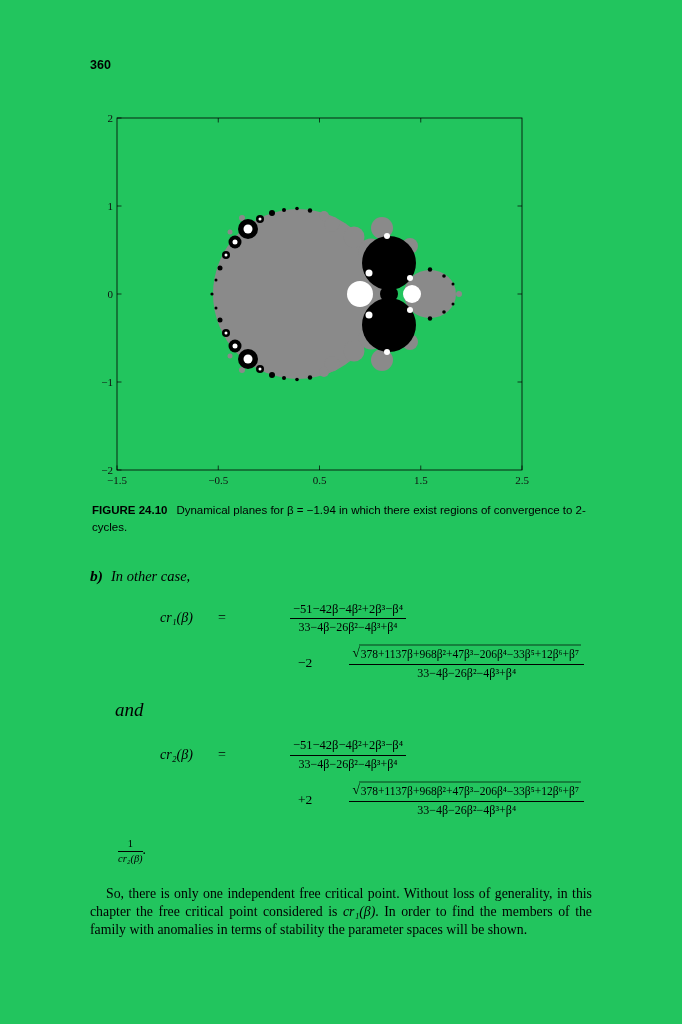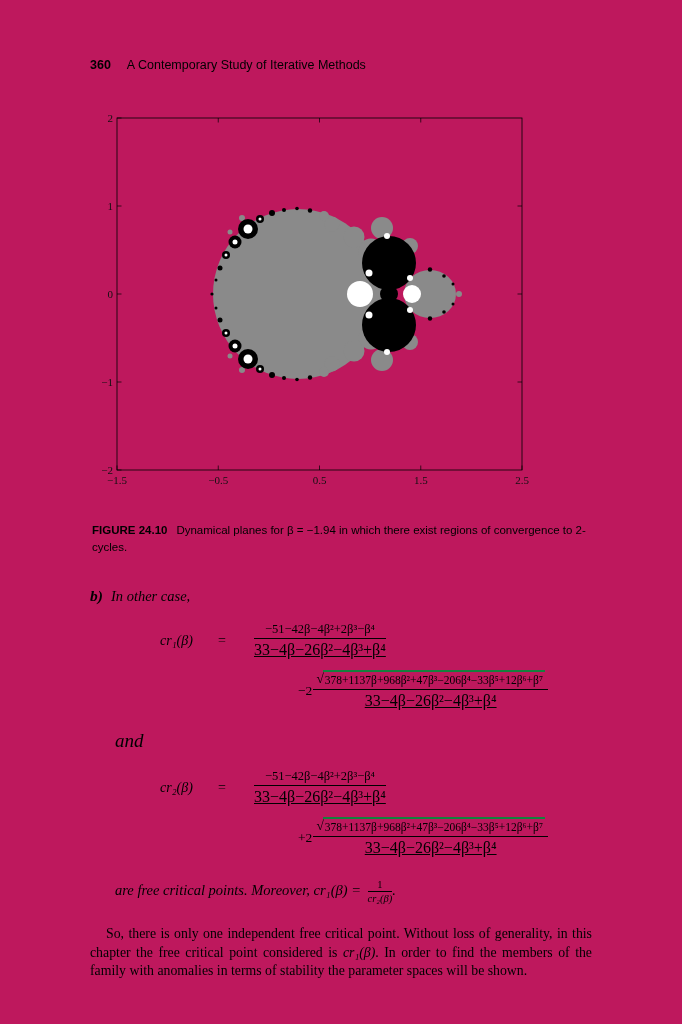--- a/index.html
+++ b/index.html
@@ -1,20 +1,20 @@
 <!DOCTYPE html>
 <html><head>
 <meta charset="utf-8">
 <style>
   html,body { margin:0; padding:0; background:#e8e8e8; }
   .page {
     position: relative;
     width: 682px; height: 1024px;
     margin: 0 auto;
-    background: #be185d;
+    background: #22c55e;
     color: #000;
     font-family: "Liberation Serif", "DejaVu Serif", serif;
     box-sizing: border-box;
     padding: 58px 90px 0 90px;
     overflow: hidden;
   }
   
   .running-head {
     display: flex; align-items: baseline; gap: 16px;
     font-family: "Liberation Sans", "DejaVu Sans", sans-serif;
@@ -26,41 +26,41 @@
   .figure-block { margin: 40px 0 0 2px; }
   .figure-block svg { display: block; }
   .tick-label { font: 11px "Liberation Serif", "DejaVu Serif", serif; fill: #111; }
   .c-gray  { fill: #8a8a8a; }
   .c-black { fill: #000000; }
   .c-white { fill: #ffffff; }
   .frame   { fill: none; stroke: #000; stroke-width: 0.8; }
   .tick    { stroke: #000; stroke-width: 0.7; }
 
   .caption {
-    margin-top: 24px;
+    margin-top: 4px;
     width: 502px;
     font-family: "Liberation Sans", "DejaVu Sans", sans-serif;
     font-size: 11.5px;
     line-height: 1.5;
   }
   .caption .cap-label { font-weight: bold; margin-right: 9px; }
 
   
   .item-b { margin: 30px 0 0 0; font-size: 14.5px; }
   .item-b .blabel { font-weight: bold; font-style: italic; font-size: 15.5px; margin-right: 8px; }
   .item-b .btext { font-style: italic; margin-top: 24px; }
 
   .equation { margin: 16px 0 16px 70px; font-size: 14px; }
   .eq-line1 { display: flex; align-items: center; }
   .eq-lhs { font-style: italic; width: 58px; }
   .eq-rel { width: 36px; text-align: left; }
   .frac { display: inline-block; text-align: center; vertical-align: middle;
-          font-size: 12.5px; line-height: 1.3; }
+          font-size: 12.5px; line-height: 1.3; margin-left: 36px; }
   .frac .fnum { display: block; border-bottom: 1px solid #000; padding: 0 3px 1px 3px; white-space: nowrap; }
-  .frac .fden { display: block; padding-top: 1px; white-space: nowrap; font-size: 16px; text-decoration: underline; }
+  .frac .fden { display: block; padding-top: 1px; white-space: nowrap; font-size: 12px; }
   .eq-line2 { display: flex; align-items: center; margin: 9px 0 0 138px; }
   .eq-coef { font-size: 13.5px; margin-right: 1px; }
   .sqrt-sign { font-size: 13.5px; position: relative; top: -1px; margin-right: -1px; }
   .radicand { display: inline-block; border-top: 2px solid #15803d; padding: 1px 2px 0 2px; font-size: 11.5px; }
 
   .and-line { margin: 18px 0 0 25px; font-style: italic; font-size: 19px; }
 
   .closing { margin: 20px 0 0 25px; font-style: italic; font-size: 14.5px; }
   .ifrac { display: inline-block; text-align: center; vertical-align: middle;
            font-size: 10.5px; line-height: 1.15; margin-left: 3px; }
@@ -71,21 +71,20 @@
           text-align: justify; text-indent: 16px; }
   .para .cr-it { font-style: italic; }
 </style>
 </head>
 <body>
 
 <div class="page">
 
   <div class="running-head">
     <span class="pagenum">360</span>
-    <span class="booktitle">A Contemporary Study of Iterative Methods</span>
   </div>
 
   <div class="figure-block">
     <svg width="452" height="386" viewBox="0 0 452 386">
 
       <g>
         <g class="c-gray">
           <circle cx="206" cy="182" r="85"></circle>
           <ellipse cx="338" cy="182" rx="26" ry="24"></ellipse>
           <circle cx="240" cy="112" r="7.5"></circle>
@@ -246,21 +245,20 @@
     <div class="eq-line2">
       <span class="eq-coef">+2</span>
       <span class="frac">
         <span class="fnum"><span class="sqrt-sign">√</span><span class="radicand">378+1137β+968β²+47β³−206β⁴−33β⁵+12β⁶+β⁷</span></span>
         <span class="fden">33−4β−26β²−4β³+β⁴</span>
       </span>
     </div>
   </div>
 
   <p class="closing">
-    <span>are free critical points. Moreover, cr₁(β) =</span>
     <span class="ifrac">
       <span class="fnum">1</span>
       <span class="fden">cr₂(β)</span>
     </span><span>.</span>
   </p>
 
   <p class="para">
     <span>So, there is only one independent free critical point. Without loss of generality, in this chapter the free critical point considered is </span><span class="cr-it">cr₁(β)</span><span>. In order to find the members of the family with anomalies in terms of stability the parameter spaces will be shown.</span>
   </p>
 

